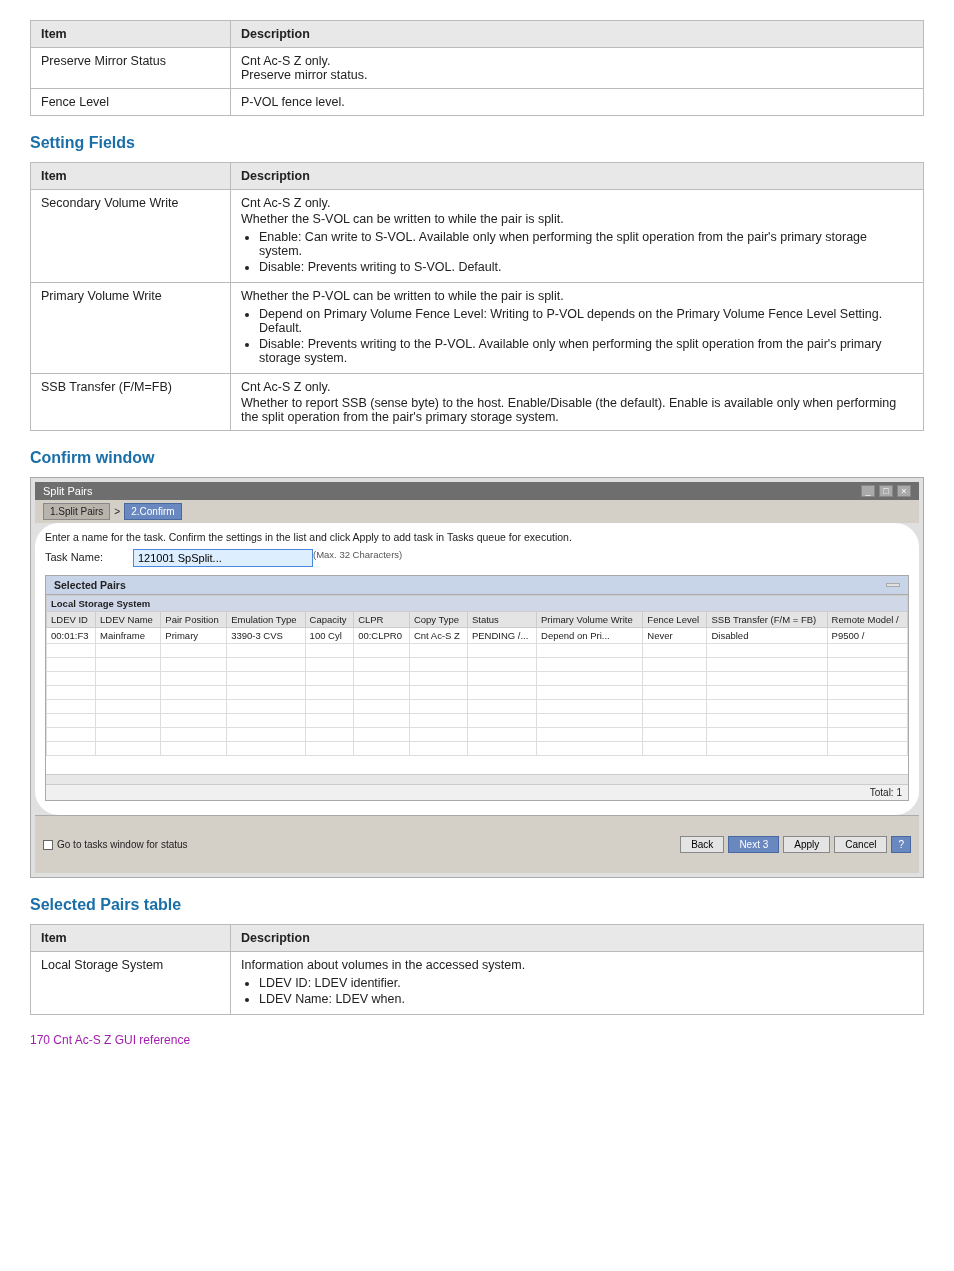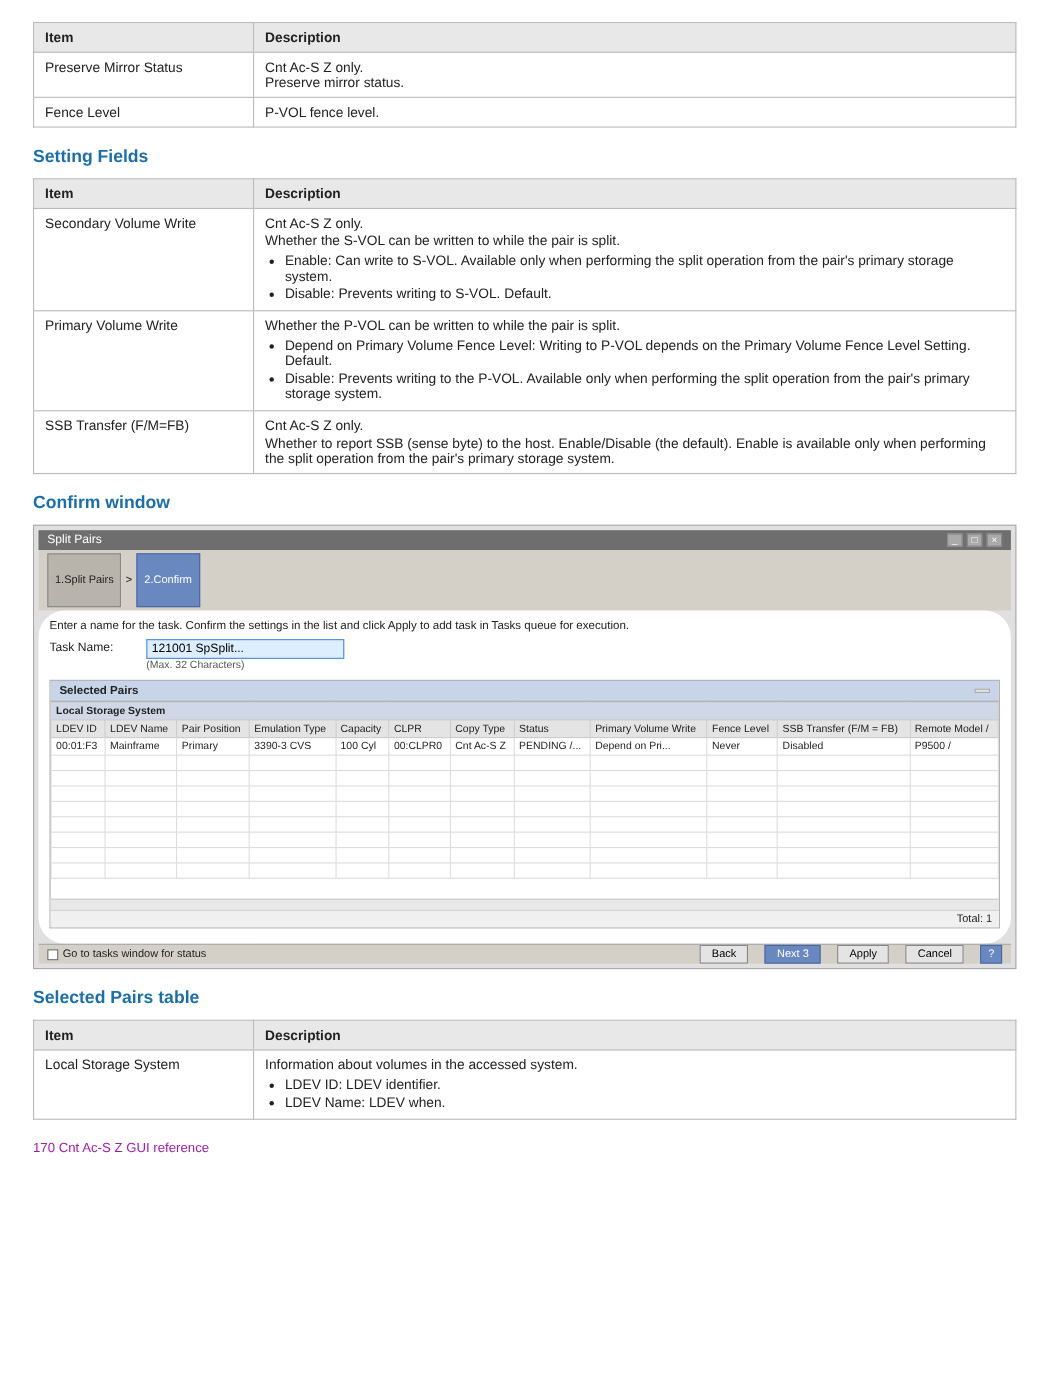--- a/index.html
+++ b/index.html
@@ -97,21 +97,21 @@
       background: #d4d0c8;
       padding: 3px 8px;
       font-size: 10px;
       display: flex;
       gap: 4px;
       align-items: center;
     }
     .cw-breadcrumb-item {
       background: #b8b4ac;
       border: 1px solid #888;
-      padding: 18px 6px;
+      padding: 2px 6px;
       font-size: 10px;
       cursor: pointer;
     }
     .cw-breadcrumb-item.active {
       background: #6a88c0;
       color: #fff;
       border-color: #4a68a0;
     }
     .cw-body {
       background: #fff;
@@ -131,21 +131,21 @@
       gap: 8px;
       font-size: 11px;
     }
     .cw-taskname-label {
       width: 80px;
       font-weight: normal;
       padding-top: 2px;
     }
     .cw-taskname-input-wrap {
       display: flex;
-      flex-direction: column;
+      flex-direction: row;
     }
     .cw-taskname-input {
       border: 1px solid #4a88e0;
       background: #ddeeff;
       padding: 2px 4px;
       font-size: 11px;
       width: 180px;
     }
     .cw-taskname-hint {
       font-size: 9.5px;
@@ -216,25 +216,25 @@
     .sp-scrollbar-row {
       background: #e8e8e8;
       height: 10px;
       border-top: 1px solid #ccc;
     }
 
     
     .cw-footer {
       background: #d4d0c8;
       border-top: 1px solid #aaa;
-      padding: 0 8px;
+      padding: 20px 8px;
       display: flex;
       align-items: center;
       justify-content: flex-end;
-      gap: 15px;
+      gap: 4px;
       font-size: 10px;
     }
     .cw-footer-left {
       flex: 1;
       display: flex;
       align-items: center;
       gap: 4px;
     }
     .cw-checkbox {
       width: 10px;

